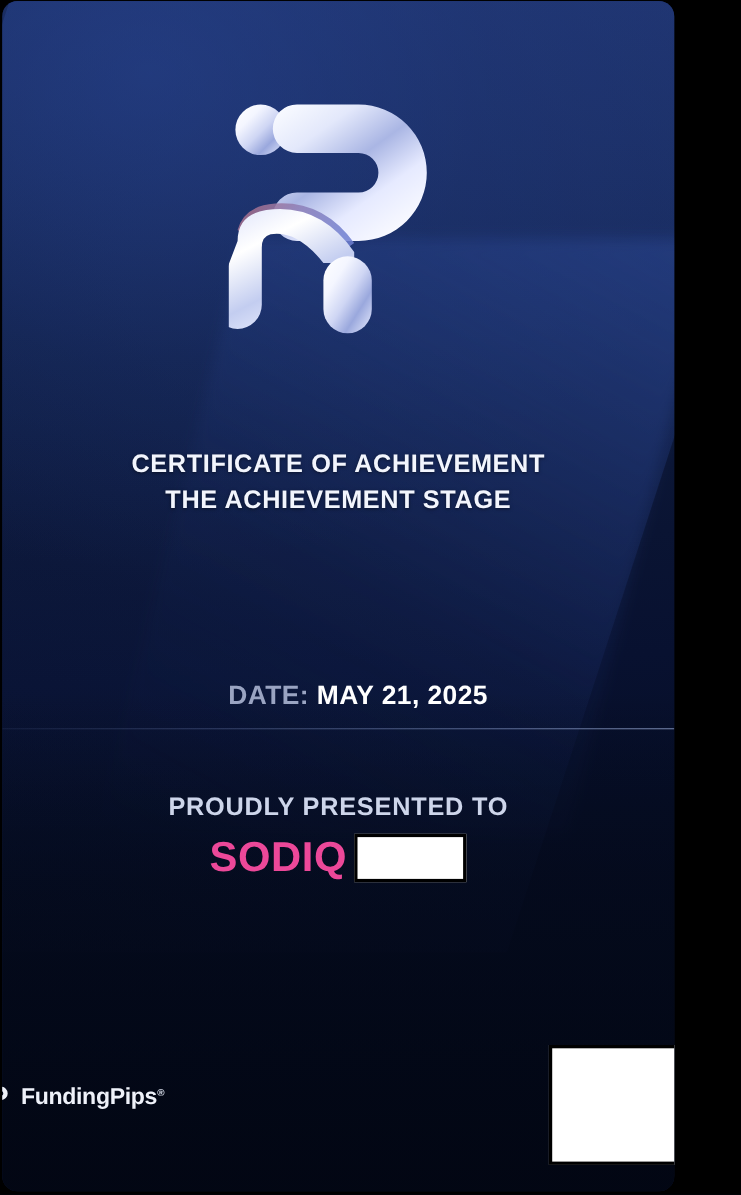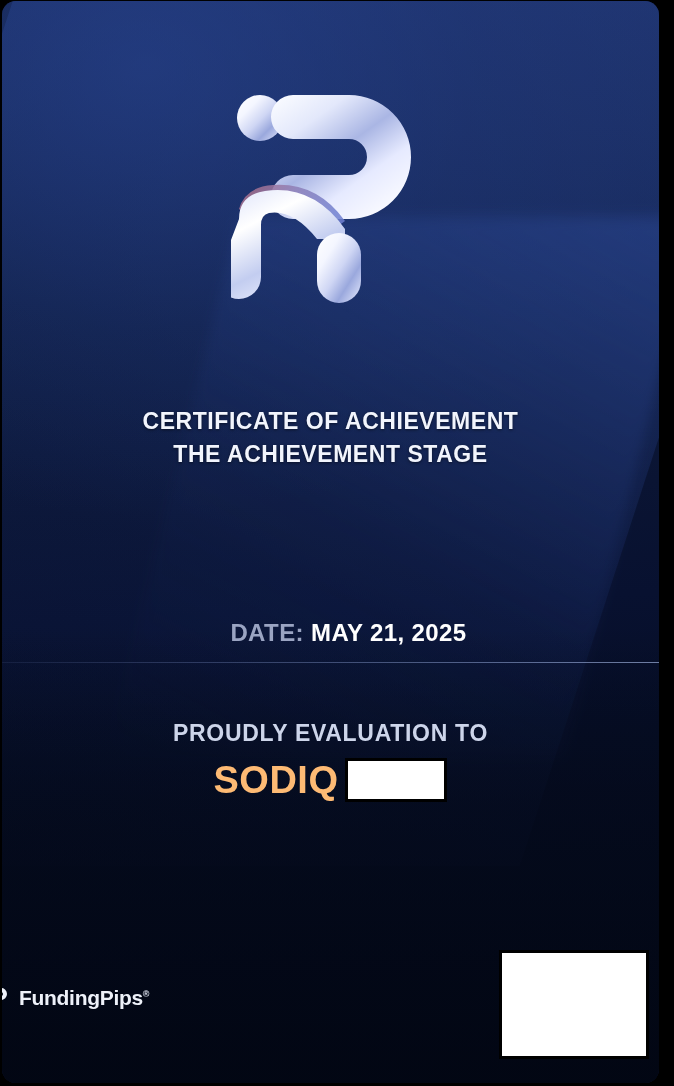--- a/index.html
+++ b/index.html
@@ -6,21 +6,21 @@
   html,body{ background:#000; }
   body{
     width:674px; height:1086px; overflow:hidden; position:relative;
     font-family:"Liberation Sans", sans-serif;
     -webkit-font-smoothing:antialiased;
   }
 
   
   .cert-card{
     position:absolute; left:2px; top:1px;
-    width:657px; height:1082px;
+    width:611px; height:1082px;
     border-radius:14px; overflow:hidden;
     background:#0a1433;
   }
   
   .bg-base{
     position:absolute; inset:0;
     background:linear-gradient(177deg,
         #15244f 0%, #122047 14%, #0d1a3c 30%,
         #0a1433 46%, #081130 56%,
         #060e27 68%, #050c22 84%, #040a1d 100%);
@@ -89,21 +89,21 @@
   
   .presented{
     position:absolute; left:0; right:0; top:719px; text-align:center;
     color:#cdd5ea; font-size:23px; font-weight:700; letter-spacing:.7px;
   }
   .name-row{
     position:absolute; left:0; right:0; top:757px;
     display:flex; justify-content:center; align-items:center; gap:7px;
   }
   .name-text{
-    color:#fdba74; font-size:38px; font-weight:700; letter-spacing:.5px;
+    color:#ec4899; font-size:38px; font-weight:700; letter-spacing:.5px;
     line-height:44px;
   }
   .redaction-name{
     width:102px; height:44px; background:#ffffff;
     border:3px solid #000;
   }
 
   
   .footer-logo{
     position:absolute; left:-12px; top:985px;
@@ -184,21 +184,21 @@
   </div>
 
 
   <div class="date-row">
     <span class="date-label">DATE:</span>
     <span class="date-value">MAY 21, 2025</span>
   </div>
 
   <div class="divider"></div>
 
-  <div class="presented">PROUDLY EVALUATION TO</div>
+  <div class="presented">PROUDLY PRESENTED TO</div>
 
   <div class="name-row">
     <span class="name-text">SODIQ</span>
     <span class="redaction-name"></span>
   </div>
 
   <div class="footer-logo">
     <svg class="fp-icon" viewBox="0 0 22 24">
       <path d="M3 2 h8 a6 6 0 0 1 0 12 h-5 v-4 h5 a2 2 0 0 0 0 -4 h-8 z" fill="#eef1f9"></path>
       <rect x="6" y="14" width="4" height="5" rx="1.6" fill="#eef1f9"></rect>

